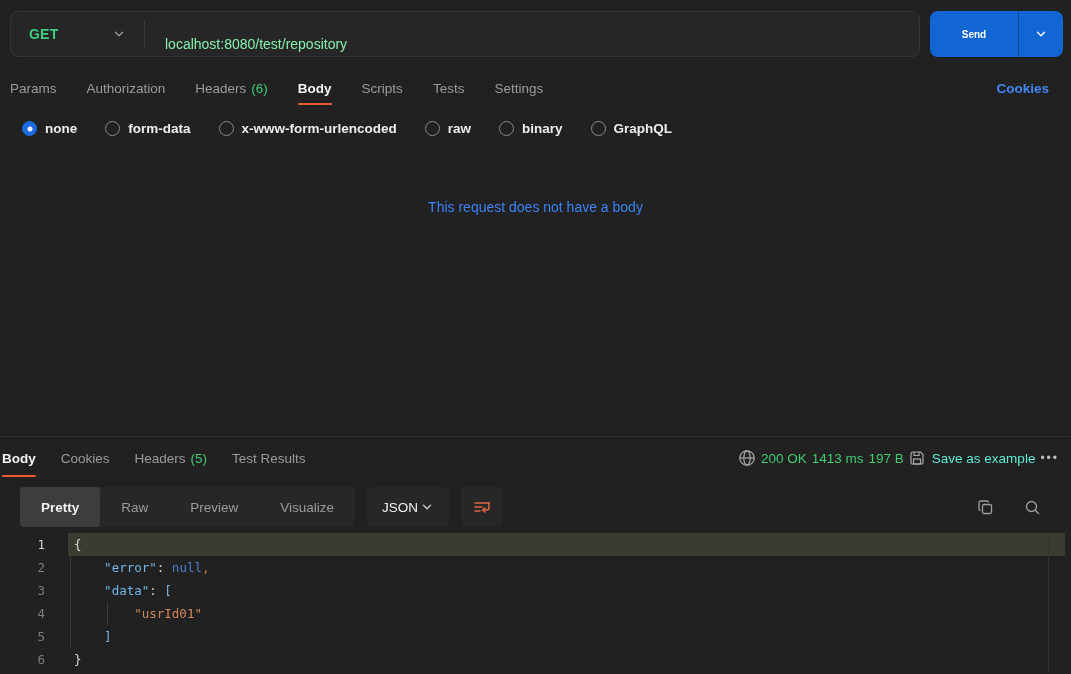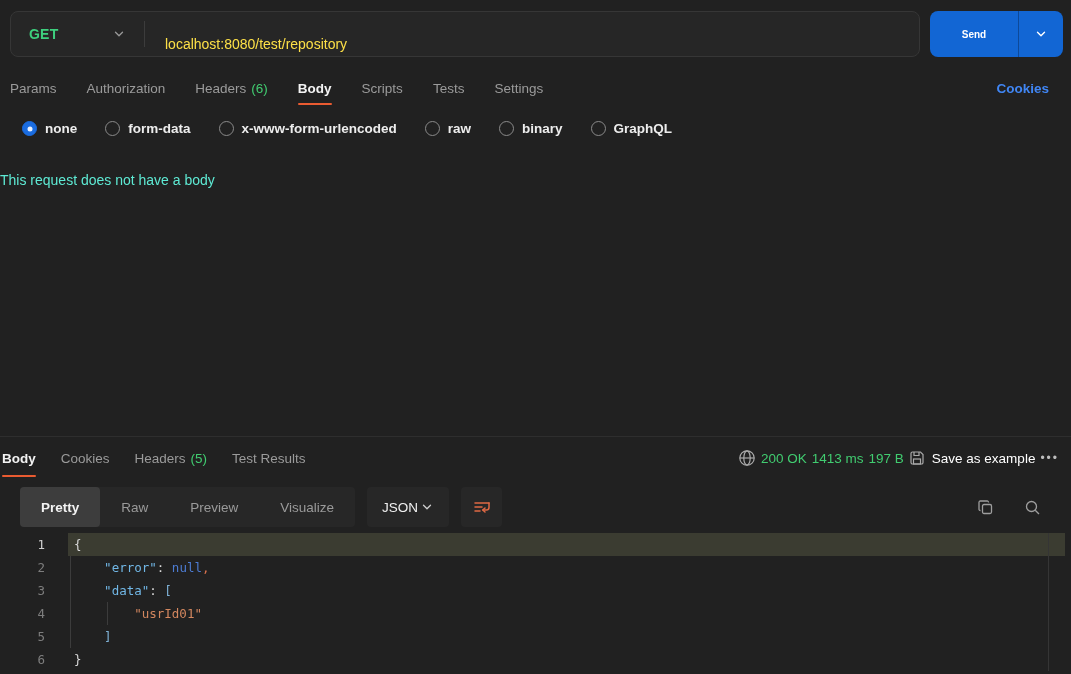--- a/index.html
+++ b/index.html
@@ -21,21 +21,21 @@
     flex:1; height:46px; display:flex; align-items:center;
     background:#262626; border:1px solid #363636; border-radius:8px;
   }
   .method-select {
     display:flex; align-items:center; justify-content:space-between;
     width:133px; padding:0 18px; cursor:pointer; height:100%;
   }
   .method-label { color:#3ECF7E; font-weight:700; font-size:14px; letter-spacing:.2px; }
   .method-chevron { color:#9a9a9a; }
   .url-divider { width:1px; height:26px; background:#3c3c3c; }
-  .url-text { padding:0 20px; color:#fde047; font-size:14px; flex:1;margin-top:20px; }
+  .url-text { padding:0 20px; color:#86efac; font-size:14px; flex:1;margin-top:20px; }
 
   .send-split { display:flex; height:46px; border-radius:8px; overflow:hidden; }
   .send-main {
     width:88px; background:#1266D4; color:#fff; font-weight:700; font-size:10px;
     border:none; cursor:pointer; font-family:inherit;
   }
   .send-caret {
     width:45px; background:#1266D4; border:none; border-left:1px solid rgba(0,0,0,.28);
     color:#fff; cursor:pointer; display:flex; align-items:center; justify-content:center;
   }
@@ -56,31 +56,31 @@
   .radio-circle {
     width:15px; height:15px; border-radius:50%;
     border:1px solid #8a8a8a; background:transparent; position:relative; flex:0 0 auto;
   }
   .radio-opt.selected .radio-circle { background:#1A6CE0; border-color:#1A6CE0; }
   .radio-opt.selected .radio-circle::after {
     content:""; position:absolute; left:50%; top:50%; width:5px; height:5px;
     transform:translate(-50%,-50%); border-radius:50%; background:#eaf2ff;
   }
 
-  .empty-msg { margin-top:25px; color:#5eead4; font-size:14px; }
+  .empty-msg { text-align:center; margin-top:52px; color:#3b82f6; font-size:14px; }
 
   
   .resp-tabs { display:flex; align-items:center; height:42px; padding:0 12px 0 2px; }
   .resp-tabs .tab { margin-right:25px; }
   .resp-tabs .tab.active::after { bottom:2px; }
 
   .resp-meta { margin-left:auto; display:flex; align-items:center; gap:5px; }
   .meta-icon { color:#aaaaaa; cursor:pointer; }
   .status-green { color:#41CC70; cursor:pointer; }
-  .save-example { display:flex; align-items:center; gap:7px; color:#ffffff; cursor:pointer; }
+  .save-example { display:flex; align-items:center; gap:7px; color:#5eead4; cursor:pointer; }
   .dots { color:#bdbdbd; letter-spacing:2px; font-size:12px; cursor:pointer; }
 
   .resp-toolbar { display:flex; align-items:center; height:40px; margin-top:8px;margin-left:20px; }
   .segmented { display:flex; background:#272727; border-radius:4px; height:40px; align-items:stretch; }
   .segment { display:flex; align-items:center; padding:0 21px; color:#9a9a9a; cursor:pointer; border-radius:4px; }
   .segment.active { background:#3d3d3d; color:#f3f3f3; font-weight:600; }
   .format-select {
     margin-left:12px; height:40px; background:#272727; border-radius:4px;
     display:flex; align-items:center; gap:2px; padding:0 15px; cursor:pointer;
   }

